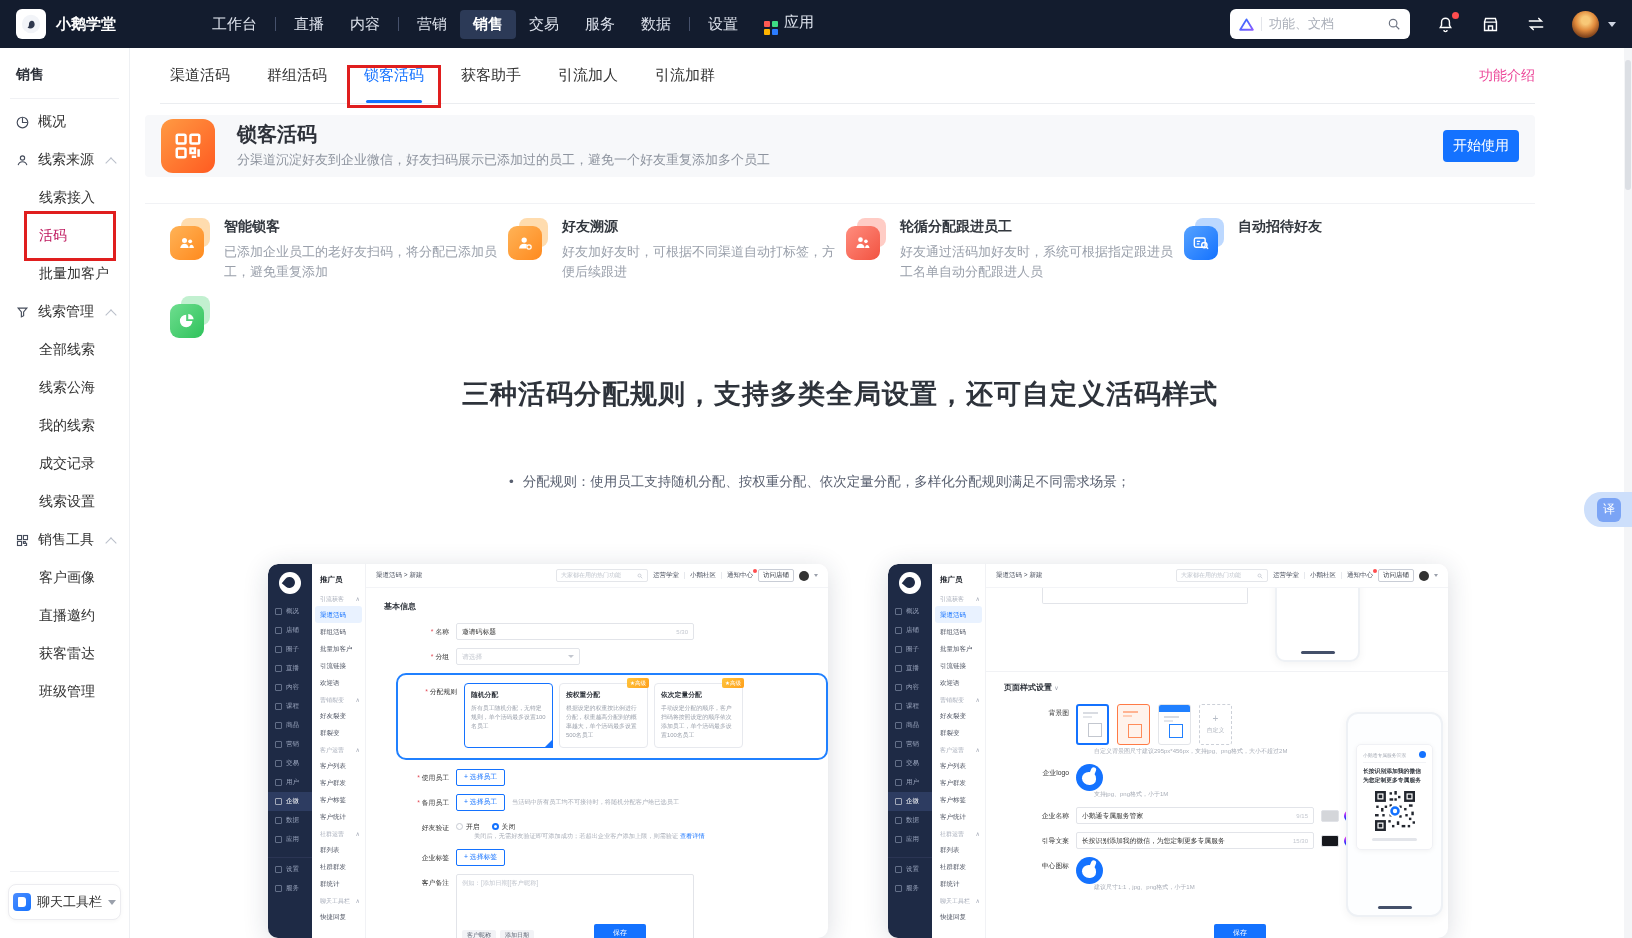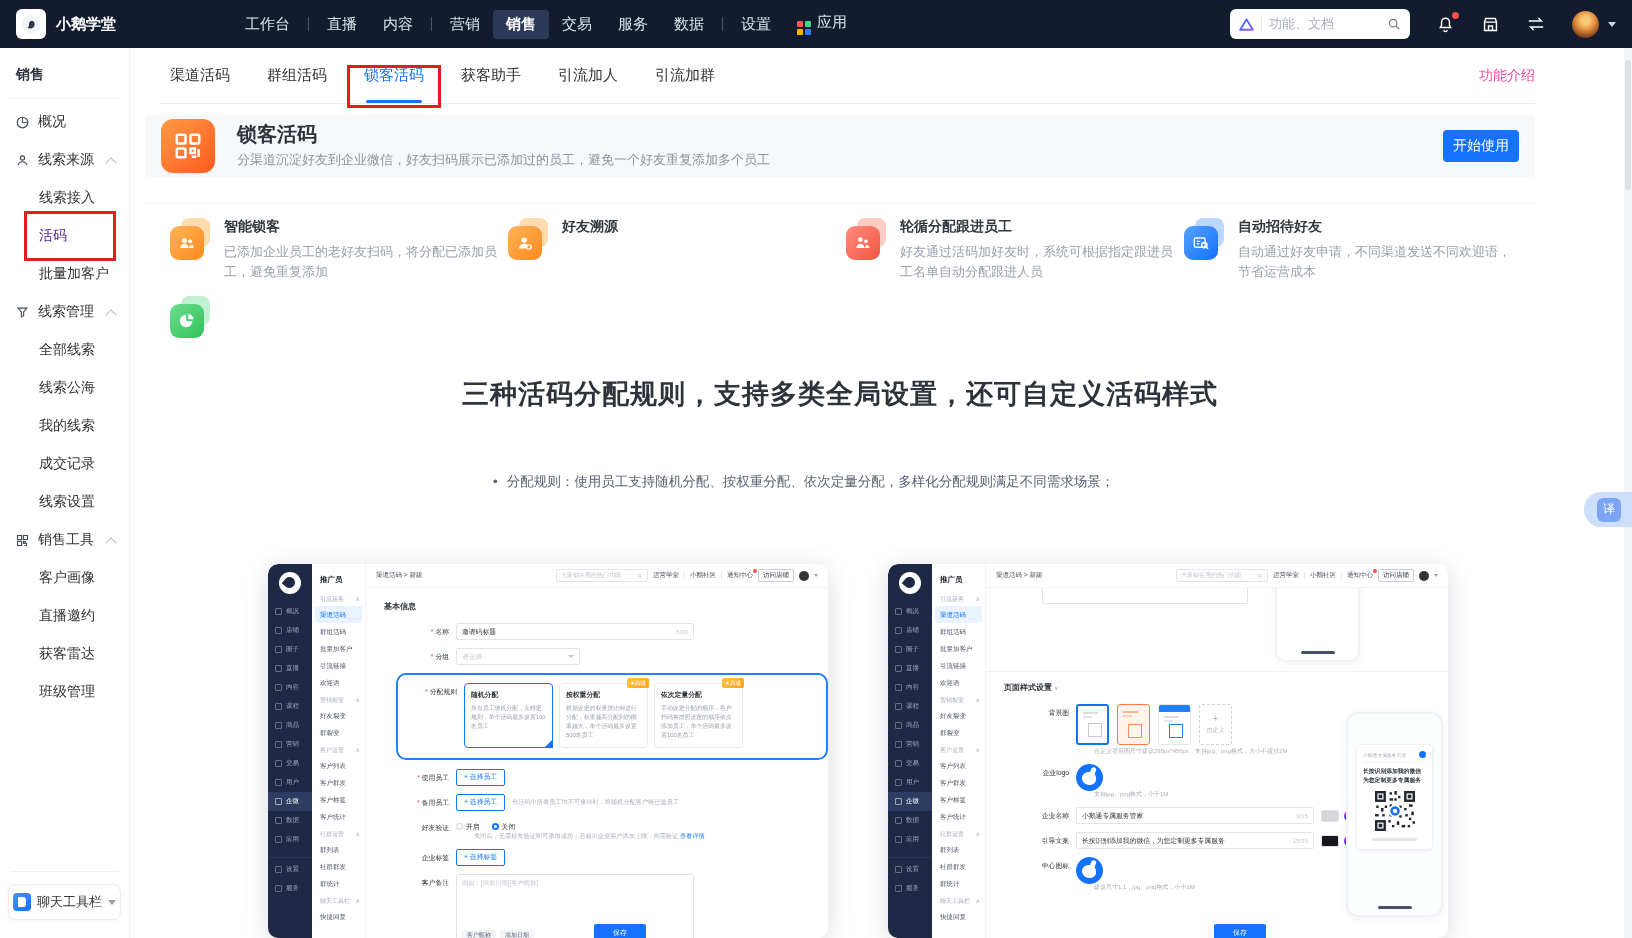--- a/index.html
+++ b/index.html
@@ -5,21 +5,21 @@
   html,body{margin:0;padding:0}
   body{width:1632px;height:938px;overflow:hidden;background:#fff;position:relative;
        font-family:"Liberation Sans","DejaVu Sans",sans-serif;color:#333}
   svg{display:block}
 
   
   .topnav{position:absolute;inset:0 0 auto 0;height:48px;background:#131c2e;display:flex;
           align-items:center;padding:0 16px;box-sizing:border-box;z-index:9}
   .brand-logo{width:30px;height:30px;background:#fff;border-radius:6px;margin-right:10px;
               display:flex;align-items:center;justify-content:center}
-  .brand{color:#fff;font-size:15px;font-weight:700;margin-right:116px;white-space:nowrap}
+  .brand{color:#fff;font-size:15px;font-weight:700;margin-right:83px;white-space:nowrap}
   .menu{display:flex;align-items:center;font-size:15px;color:#dde2ec}
   .mi{padding:5px 13px;border-radius:4px;white-space:nowrap;cursor:pointer}
   .mi.active{background:#2c3a57;color:#fff;font-weight:700}
   .mdiv{width:1px;height:14px;background:#46516c;margin:0 5px}
   .appgrid{display:inline-grid;grid-template-columns:6px 6px;gap:2px;margin-right:6px}
   .appgrid i{width:6px;height:6px;border-radius:1px}
   .ag-r{background:#ff5a52}.ag-g{background:#3ddc84}.ag-y{background:#ffb400}.ag-b{background:#2b7cff}
   .nav-right{margin-left:auto;display:flex;align-items:center}
   .searchbox{width:180px;height:30px;background:#fff;border-radius:6px;display:flex;align-items:center;
              padding:0 9px;box-sizing:border-box}
@@ -37,21 +37,21 @@
            border-right:1px solid #eef0f3;box-sizing:border-box;z-index:2}
   .sb-title{font-size:14px;font-weight:700;color:#2d3139;margin:18px 0 0 16px}
   .sb-hr{height:1px;background:#f0f1f4;margin:14px 10px 4px}
   .sb-item,.sb-sub{height:38px;display:flex;align-items:center;font-size:14px;color:#333;
                    position:relative;cursor:pointer}
   .sb-item{padding-left:15px}
   .sb-item svg{margin-right:8px;color:#454c5b;flex:none}
   .sb-caret{position:absolute;right:14px;top:18px;width:7px;height:7px;
             border-left:1.5px solid #b9bec9;border-top:1.5px solid #b9bec9;transform:rotate(45deg)}
   .sb-sub{padding-left:39px}
-  .sb-sub.active{color:#4c1d95}
+  .sb-sub.active{color:#be185d}
   .annot2{position:absolute;left:24px;top:-6px;width:92px;height:50px;border:3px solid #e01e1e;
           box-sizing:border-box;pointer-events:none}
   .sb-foot-hr{position:absolute;left:10px;right:10px;bottom:66px;height:1px;background:#f0f1f4}
   .sb-foot{position:absolute;left:8px;right:8px;bottom:18px;height:34px;border:1px solid #ececf0;
            border-radius:8px;display:flex;align-items:center;justify-content:center;gap:6px;
            font-size:13px;color:#333;box-shadow:0 1px 4px rgba(0,0,0,.04);cursor:pointer;background:#fff}
   .kp-icon{width:18px;height:18px;border-radius:4px;background:linear-gradient(135deg,#4d8dff,#1472ff);position:relative}
   .kp-icon::after{content:"";position:absolute;left:5px;top:4px;width:8px;height:10px;background:#fff;border-radius:1px 3px 3px 1px}
   .foot-caret{width:0;height:0;border-left:4px solid transparent;border-right:4px solid transparent;border-top:5px solid #9aa0ab}
 
@@ -87,21 +87,21 @@
              background:linear-gradient(135deg,var(--c1),var(--c2));display:flex;align-items:center;justify-content:center}
   .c-orange{--c1:#ffb357;--c2:#ff8a1e;--cb:#ffdcae}
   .c-red{--c1:#ff8d7e;--c2:#f25341;--cb:#ffccc5}
   .c-blue{--c1:#56a2ff;--c2:#1472ff;--cb:#bcd8ff}
   .c-green{--c1:#6ede8f;--c2:#2fc25b;--cb:#c2f0d0}
   .ft .t{font-size:14px;font-weight:700;color:#33383f}
   .ft .d{font-size:13px;color:#9aa0ab;line-height:20px;margin-top:6px;width:280px}
 
   .intro-h{position:absolute;left:15px;top:328px;width:1390px;text-align:center;font-size:27px;
            font-weight:600;color:#2e333b;letter-spacing:1px}
-  .bullets{position:absolute;left:363px;top:425px;font-size:13.5px;color:#596070;line-height:17.5px}
+  .bullets{position:absolute;left:379px;top:425px;font-size:13.5px;color:#596070;line-height:17.5px}
   .bullet{display:flex}
   .bullet::before{content:"•";margin-right:9px}
 
   
   .shot{position:absolute;top:516px;width:560px;height:374px;background:#fff;border-radius:10px;
         box-shadow:0 4px 26px rgba(30,45,70,.16);overflow:hidden;font-size:7px;color:#555}
   .shot.sleft{left:138px}.shot.sright{left:758px}
   .dnav{position:absolute;left:0;top:0;bottom:0;width:44px;background:#1e2a45;color:#9aa5bd;
         padding-top:38px;box-sizing:border-box;border-radius:10px 0 0 0}
   .dnav::before{content:"";position:absolute;top:8px;left:11px;width:22px;height:22px;border-radius:50%;background:#fff}
@@ -433,20 +433,21 @@
         <span class="front">
             <svg width="20" height="20" viewBox="0 0 24 24" fill="#fff">
               <circle cx="11" cy="8.5" r="3.2"></circle>
               <path d="M4.8 18.5c.6-3.8 3.2-5.5 6.2-5.5 1.4 0 2.7.4 3.8 1.2a4 4 0 0 0-1.3 4.3z"></path>
               <circle cx="16.8" cy="16.8" r="2.6" fill="none" stroke="#fff" stroke-width="1.5"></circle>
             </svg>
           </span>
       </div>
       <div class="ft">
           <div class="t">好友溯源</div>
+        <div class="d">好友加好友时，可根据不同渠道自动打标签，方便后续跟进</div>
         </div>
     </div>
     <div class="feat">
       <div class="fi c-red">
           <span class="back"></span>
         <span class="front">
             <svg width="20" height="20" viewBox="0 0 24 24" fill="#fff">
               <circle cx="9" cy="8" r="2.8"></circle>
               <circle cx="15.5" cy="10" r="2.2"></circle>
               <path d="M4 18c.5-3.4 2.8-5 5-5s4.5 1.6 5 5z"></path>
@@ -466,21 +467,20 @@
             <svg width="20" height="20" viewBox="0 0 24 24" fill="none" stroke="#fff" stroke-width="1.7">
               <rect x="4" y="6" width="13" height="11" rx="2"></rect>
               <path d="M7 10h4M7 13h3"></path>
               <circle cx="16" cy="14.5" r="3.2"></circle>
               <path d="M18.3 16.8 20.5 19"></path>
             </svg>
           </span>
       </div>
       <div class="ft">
           <div class="t">自动招待好友</div>
-        <div class="d">自动通过好友申请，不同渠道发送不同欢迎语，节省运营成本</div>
         </div>
     </div>
     <div class="feat">
       <div class="fi c-green">
           <span class="back"></span>
         <span class="front">
             <svg width="20" height="20" viewBox="0 0 24 24">
               <path d="M11 4.5a7.5 7.5 0 1 0 7.5 7.5H11z" fill="#fff"></path>
               <path d="M13.5 3.5a7.5 7.5 0 0 1 6.5 6.5h-6.5z" fill="#fff"></path>
             </svg>

